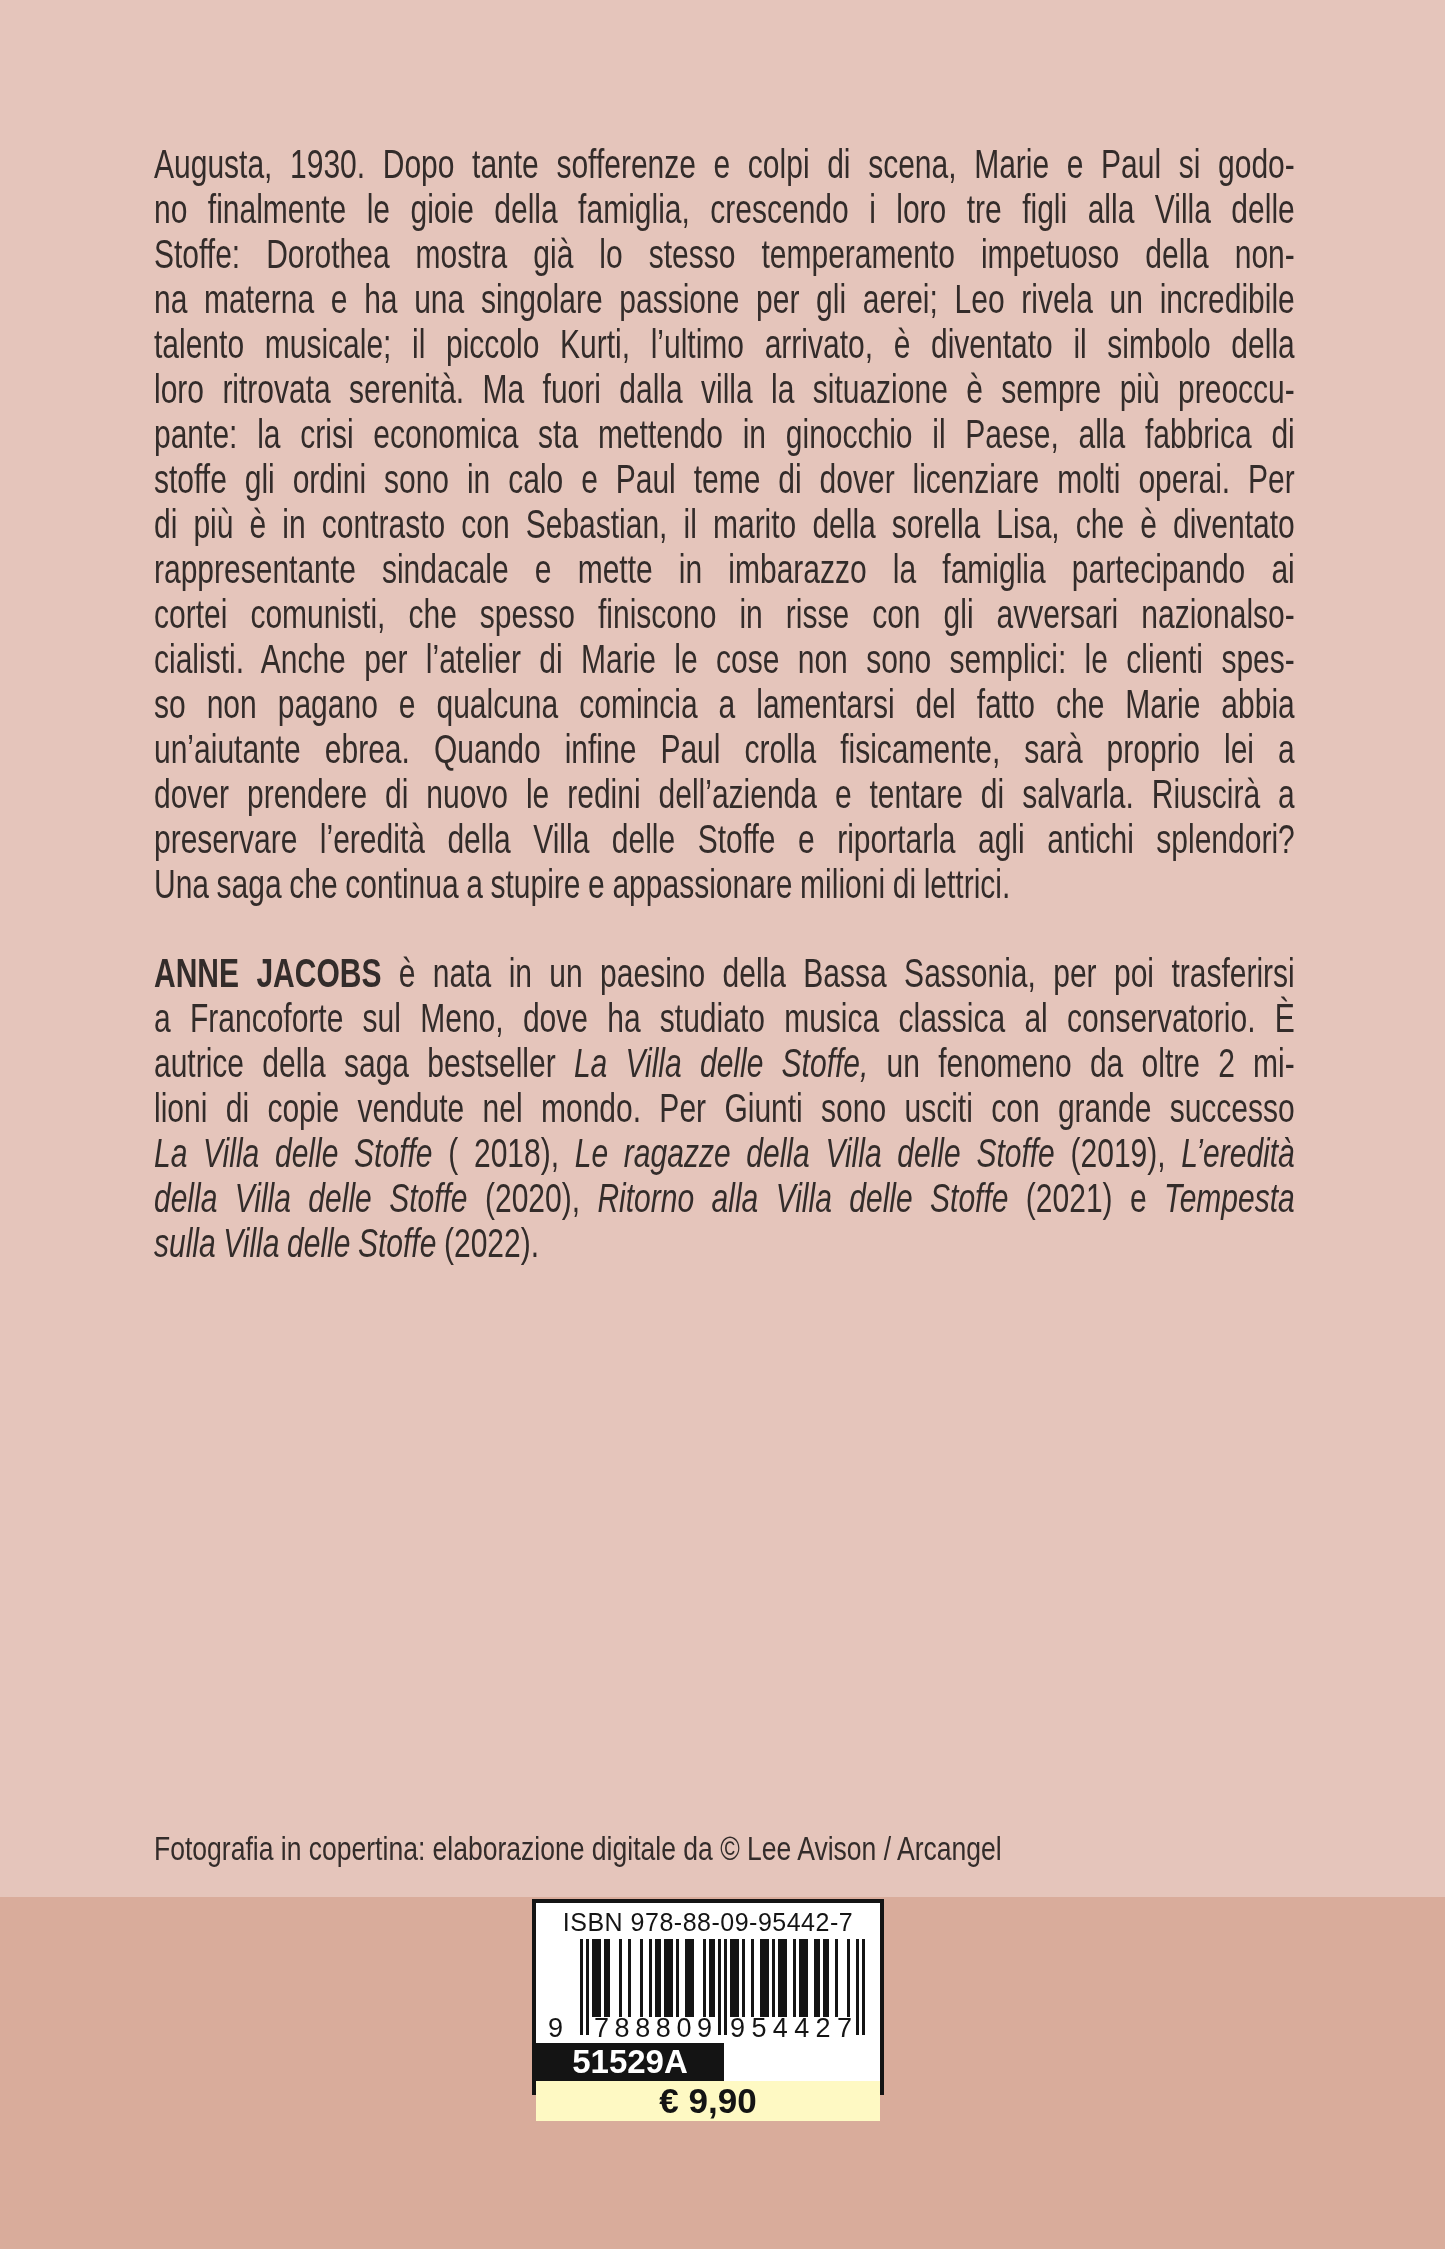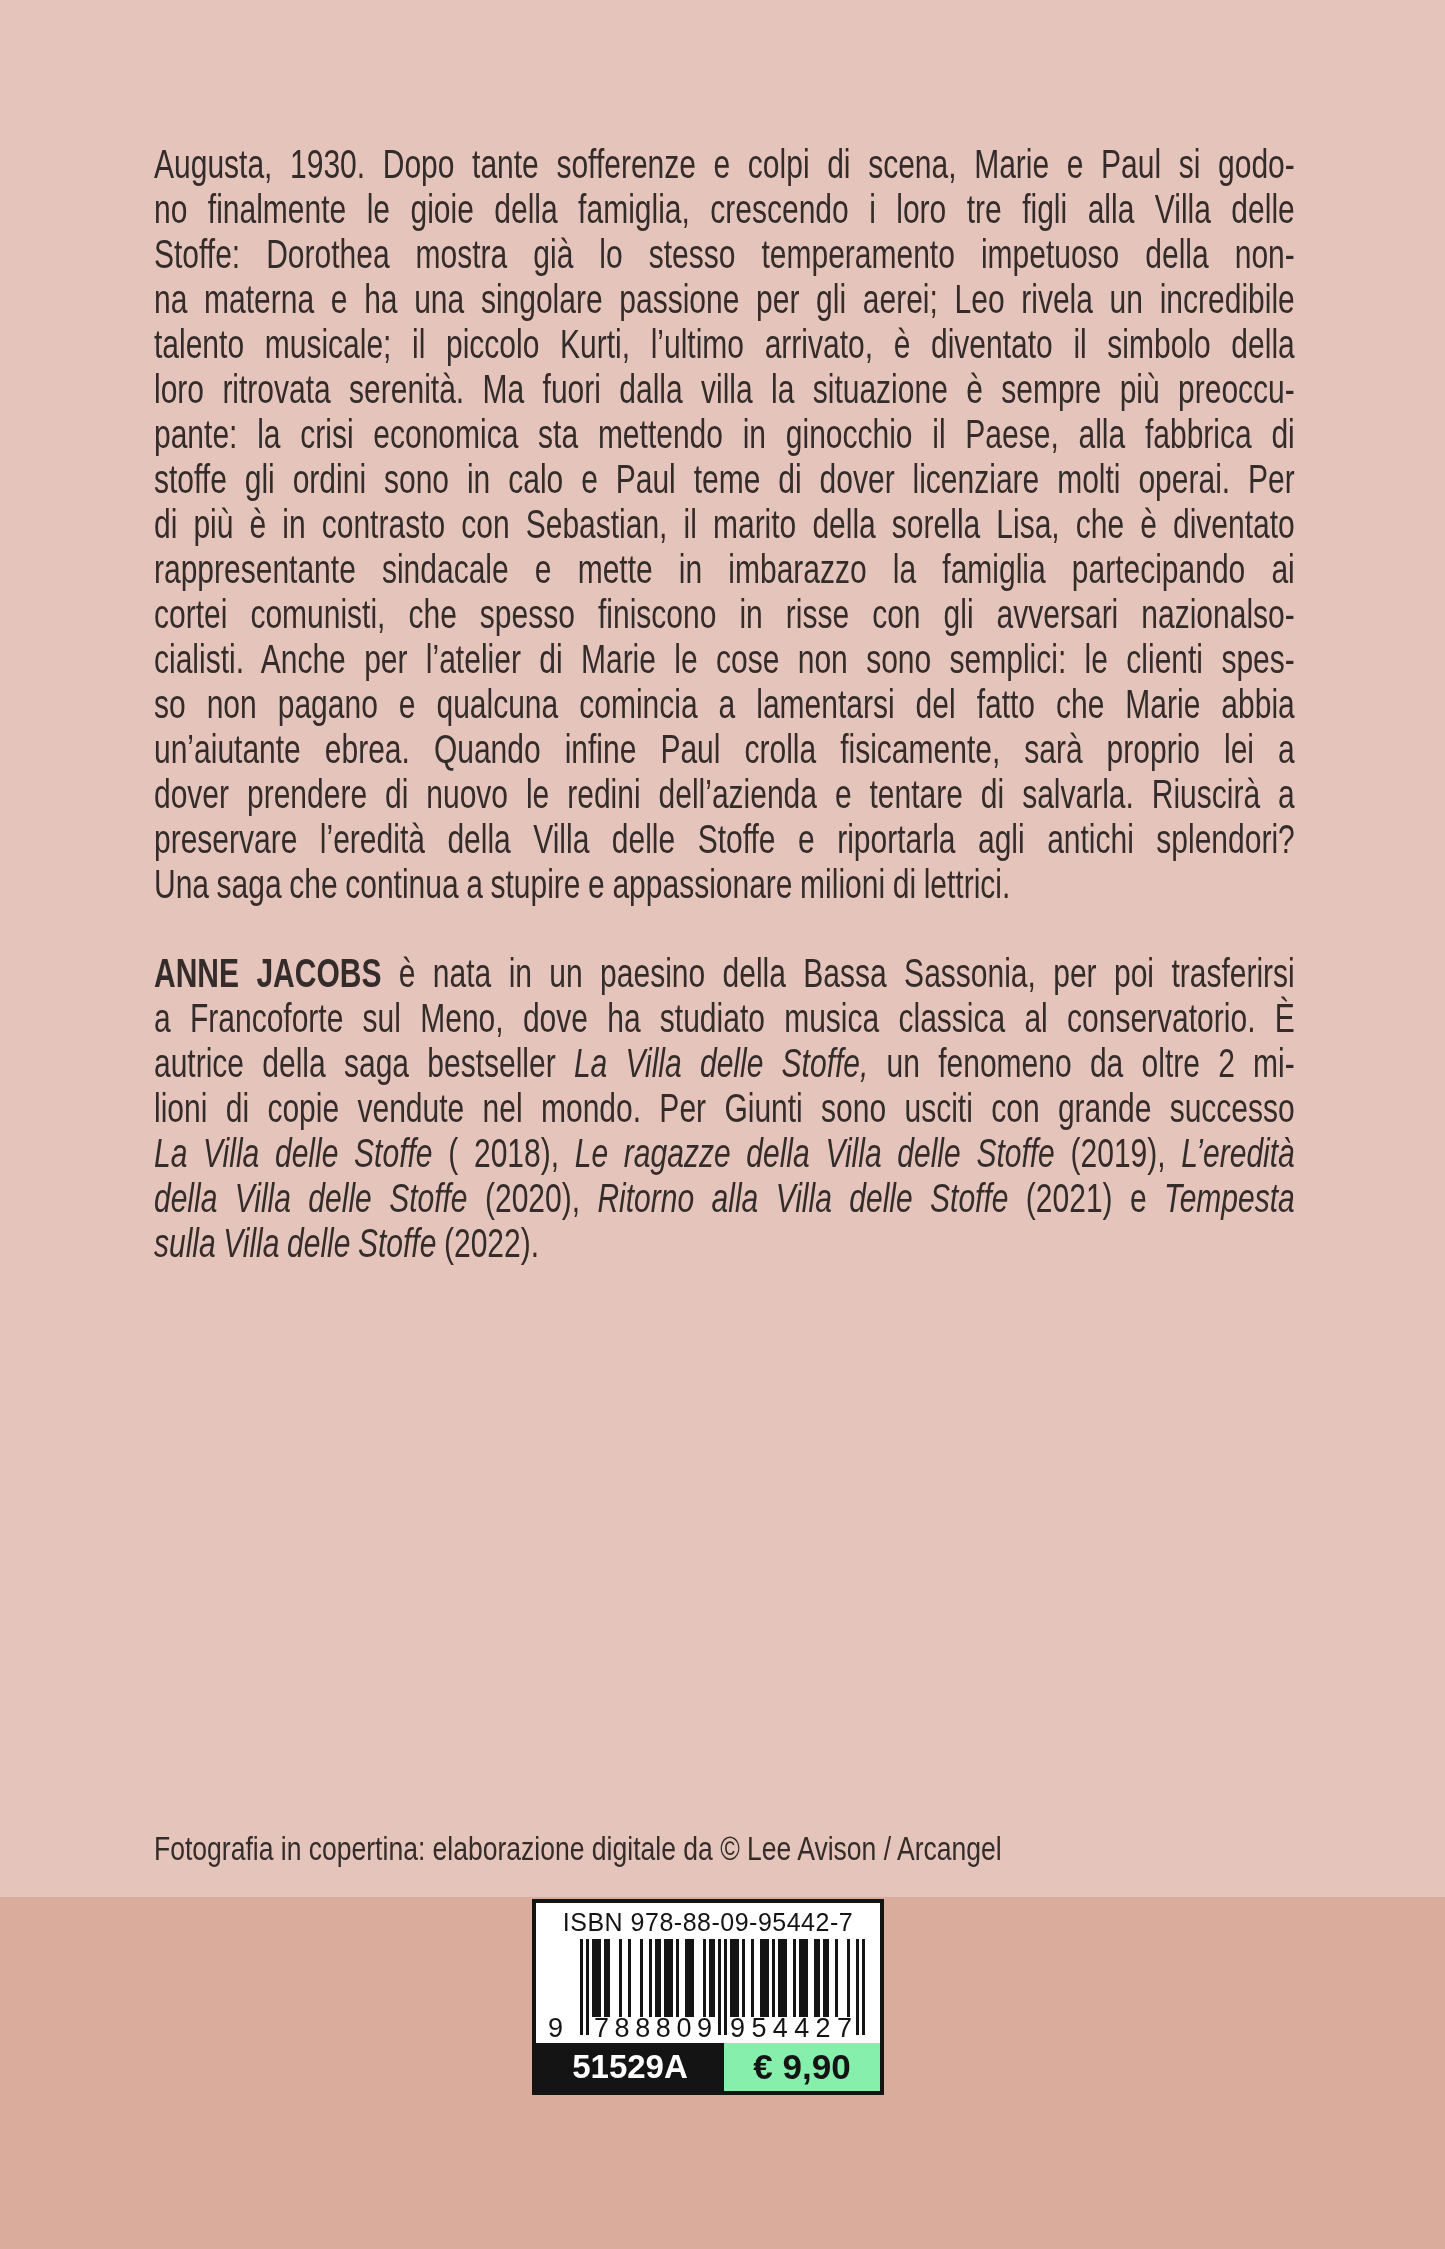--- a/index.html
+++ b/index.html
@@ -44,29 +44,29 @@
   .ean-first{
     position:absolute;left:-32px;top:74px;font-size:27px;line-height:30px;color:#141414;
   }
   .ean-group{
     position:absolute;top:74px;display:flex;justify-content:space-between;
     font-size:27px;line-height:30px;color:#141414;
   }
   .ean-group.g1{left:14px;width:118px;}
   .ean-group.g2{left:150px;width:122px;}
   .price-row{
-    position:absolute;left:0;right:0;bottom:0;height:48px;display:flex;
+    position:absolute;left:0;right:0;bottom:0;height:48px;display:flex;flex-direction:column;
   }
   .code-cell{
     width:188px;display:flex;align-items:center;justify-content:center;
     color:#ffffff;font-weight:bold;font-size:33px;
   }
   .price-cell{
     flex:1;display:flex;align-items:center;justify-content:center;
-    background:#86efac;color:#141414;font-weight:bold;font-size:35px;
+    background:#fef9c3;color:#141414;font-weight:bold;font-size:35px;
   }
 </style>
 </head>
 <body style="background: rgb(229, 197, 187);">
 
 <div class="bottom-band" style="background: rgb(217, 172, 155);"></div>
 
 <div id="synopsis" class="text-block" style="color: rgb(51, 44, 42);">
     <div class="para-line"><span>Augusta, 1930. Dopo tante sofferenze e colpi di scena, Marie e Paul si godo-</span></div>
     <div class="para-line"><span>no finalmente le gioie della famiglia, crescendo i loro tre figli alla Villa delle</span></div>

